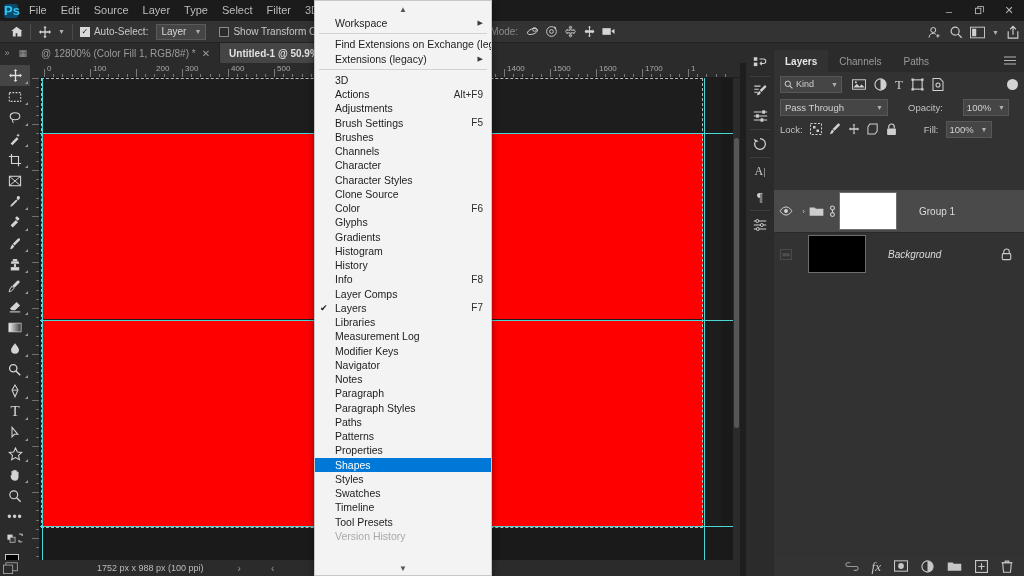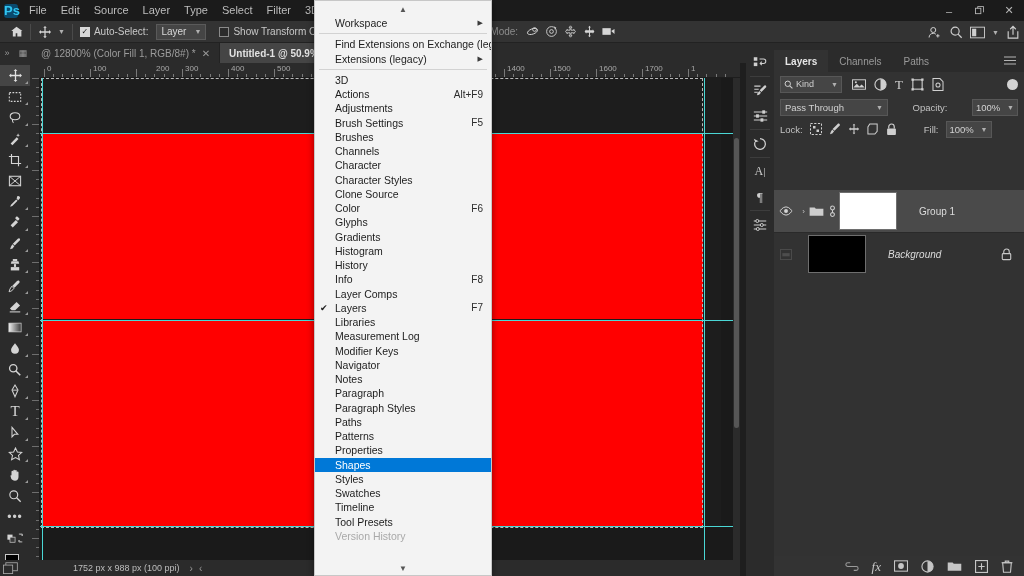--- a/index.html
+++ b/index.html
@@ -122,21 +122,21 @@
   }
   .scroll-v .thumb { position: absolute; left: 1px; top: 60px; width: 5px; height: 290px; background: #565656; border-radius: 3px; }
   .scroll-h {
     position: absolute; left: 40px; top: 560px; width: 693px; height: 8px; background: #2b2b2b;
   }
   .scroll-h .thumb { position: absolute; left: 70px; top: 1px; width: 520px; height: 6px; background: #565656; border-radius: 3px; }
 
   
   .statusbar {
     position: absolute; left: 0; top: 560px; width: 740px; height: 16px;
-    background: #2b2b2b; display: flex; align-items: center; gap: 0;
+    background: #2b2b2b; display: flex; align-items: center; gap: 24px;
     font-size: 9px; color: #a9a9a9; padding-left: 3px;
   }
   .status-text { font-size: 9px; color: #bdbdbd; margin-left: 55px; }
 
   
   .rail {
     position: absolute; left: 746px; top: 50px; width: 28px; height: 526px;
     background: #2b2b2b;
   }
   .rail-btn {
@@ -160,21 +160,21 @@
   .filter-row { height: 24px; display: flex; align-items: center; gap: 0px; padding: 0 6px; }
   .kind-select {
     height: 17px; width: 62px; background: #454545; border: 1px solid #575757;
     display: flex; align-items: center; gap: 3px; padding: 0 3px; color: #cfcfcf; font-size: 9px;
     justify-content: space-between;
   }
   .filter-icons { display: flex; align-items: center; gap: 8px; margin-left: 10px; color: #d0d0d0; }
   .filter-toggle { margin-left: auto; width: 11px; height: 11px; border-radius: 50%;
     background: #d3d3d3; position: relative; }
 
-  .blend-row { height: 22px; display: flex; align-items: center; padding: 0 6px; gap: 5px; justify-content: space-between; }
+  .blend-row { height: 22px; display: flex; align-items: center; padding: 0 6px; gap: 20px; }
   .blend-select {
     height: 17px; width: 108px; background: #454545; border: 1px solid #575757;
     display: flex; align-items: center; justify-content: space-between; padding: 0 4px;
     color: #d2d2d2; font-size: 9.5px;
   }
   .opacity-label { font-size: 9.5px; color: #c2c2c2; }
   .num-field {
     height: 17px; width: 46px; background: #454545; border: 1px solid #575757;
     display: flex; align-items: center; justify-content: space-between; padding: 0 3px;
     color: #d2d2d2; font-size: 9.5px;

